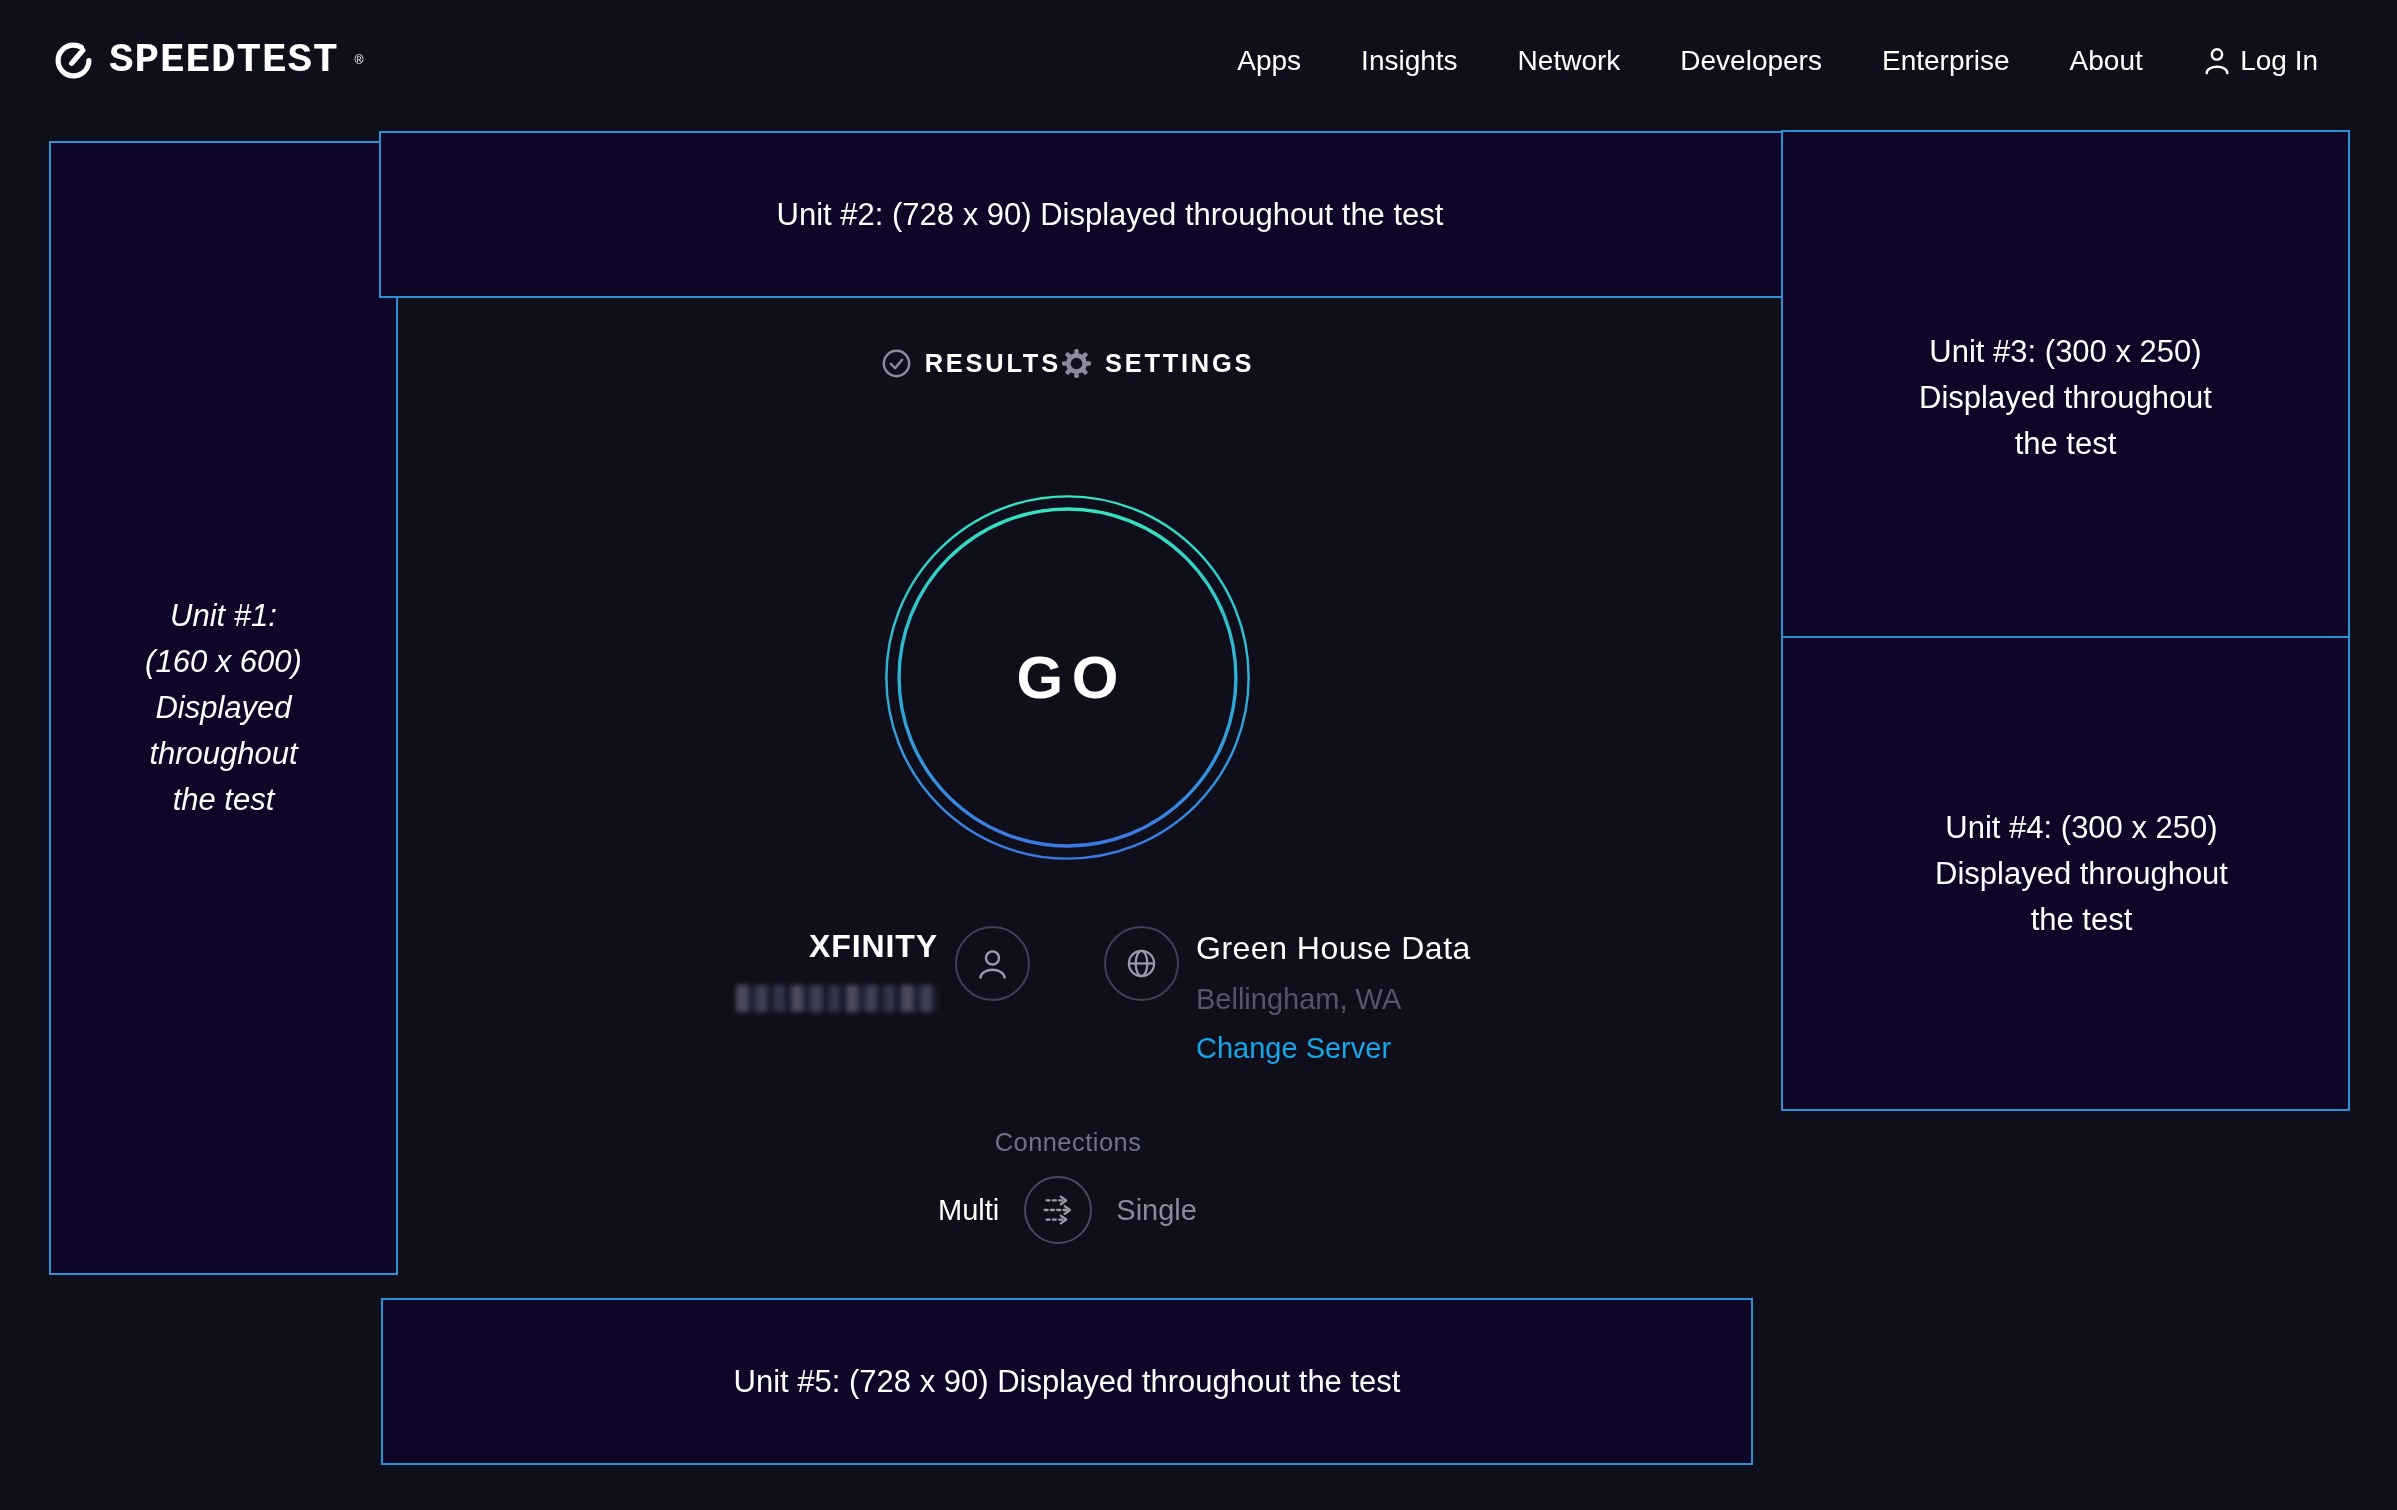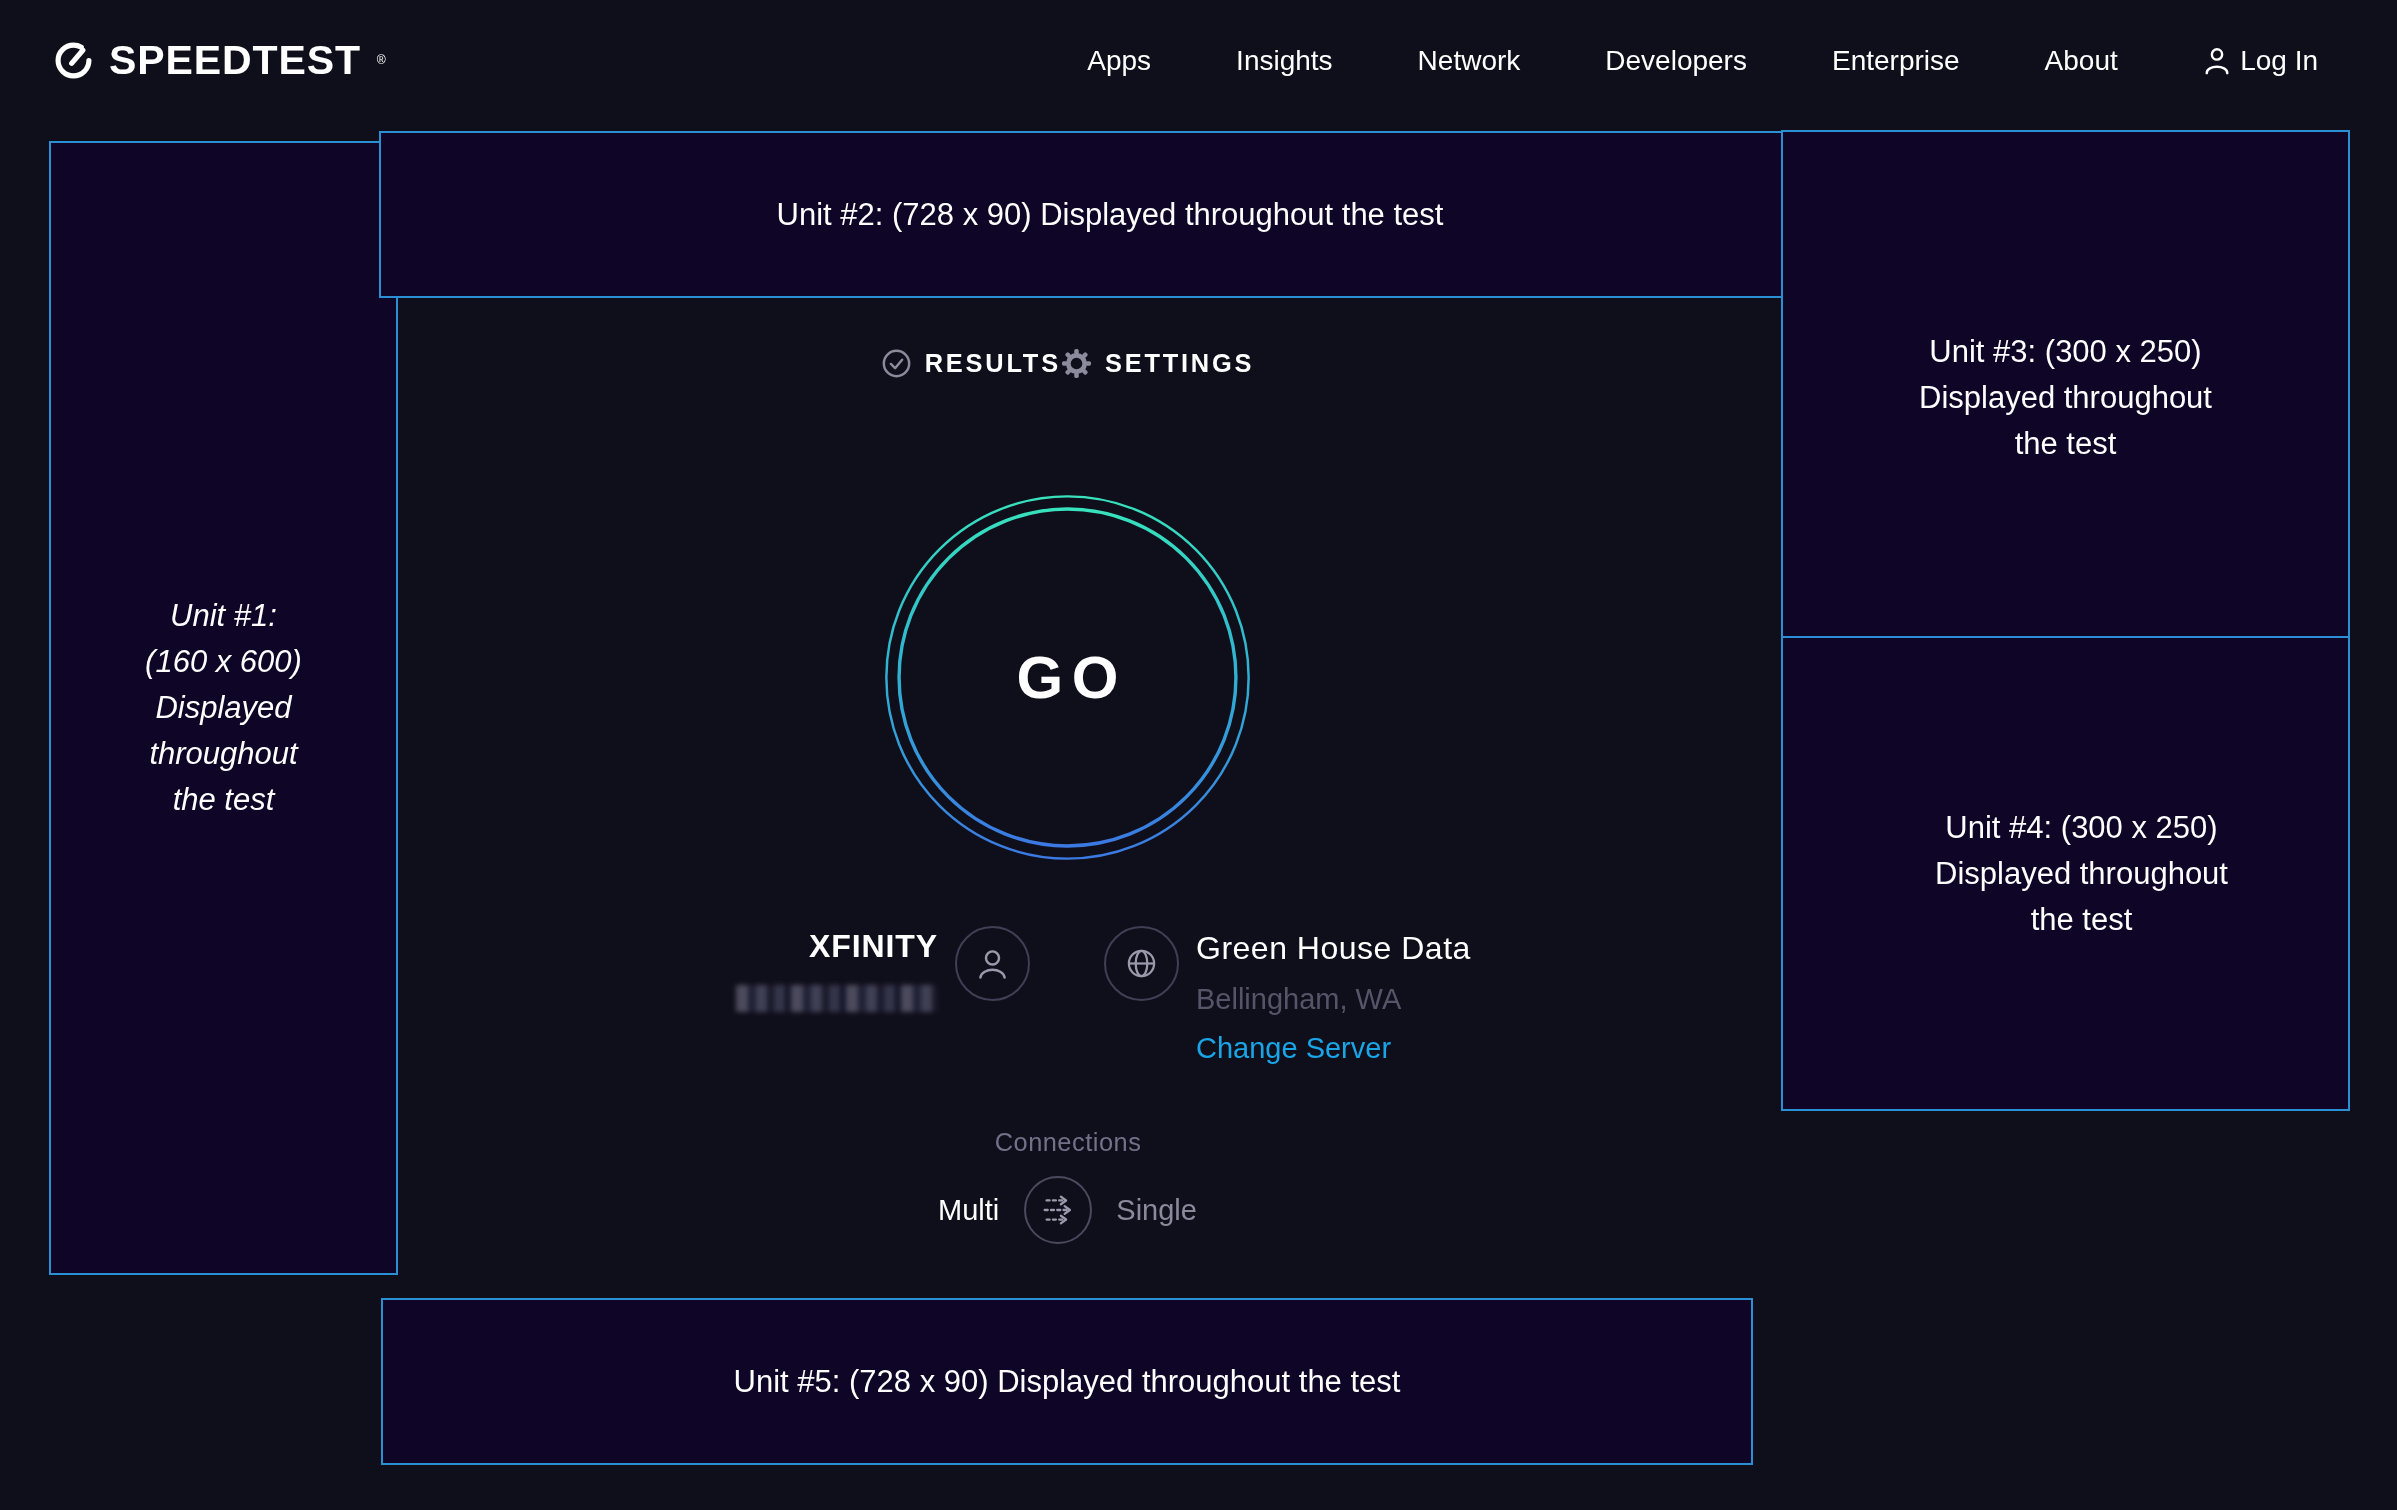--- a/index.html
+++ b/index.html
@@ -9,26 +9,26 @@
     font-family:"Liberation Sans","DejaVu Sans",sans-serif;
     -webkit-font-smoothing:antialiased;
   }
 
   
   .logo {
     position:absolute; left:52px; top:38px;
     display:flex; align-items:center; gap:14px; cursor:pointer;
   }
   .logo-text {
-    color:#ffffff; font-size:41px; font-weight:800; letter-spacing:0.9px; line-height:45px;
+    color:#ffffff; font-size:41px; font-weight:800; letter-spacing:0.9px; line-height:45px;font-family:Liberation Mono, monospace;
   }
   .logo-tm { color:#ffffff; font-size:12.2px; vertical-align:top; line-height:19px; margin-left:1.9px; }
   nav.menu {
     position:absolute; right:79px; top:45px;
-    display:flex; align-items:center; gap:85px;
+    display:flex; align-items:center; gap:60px;
   }
   nav.menu a {
     color:#ffffff; font-size:28px; text-decoration:none; cursor:pointer; white-space:nowrap;
   }
   .login { display:flex; align-items:center; gap:9.4px; }
 
   
   .ad {
     position:absolute; background:#0f0527; border:2.8px solid #2b8fd4;
     display:flex; flex-direction:column; align-items:center; justify-content:center;

